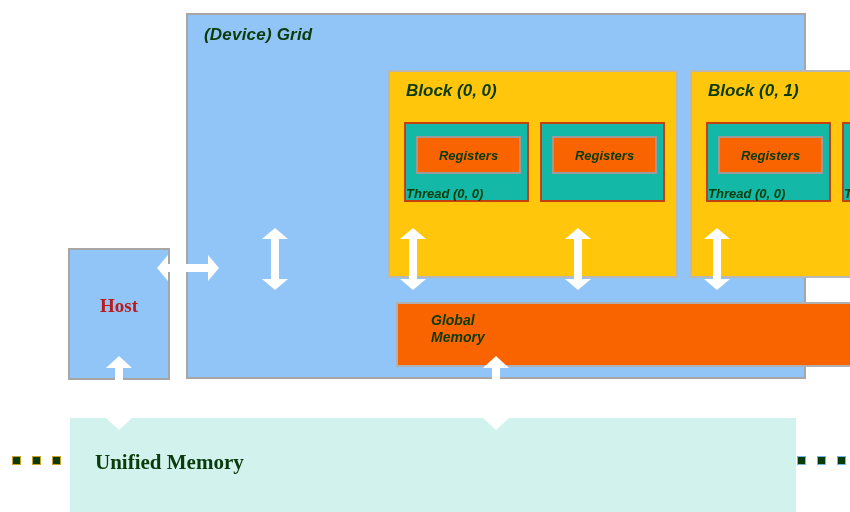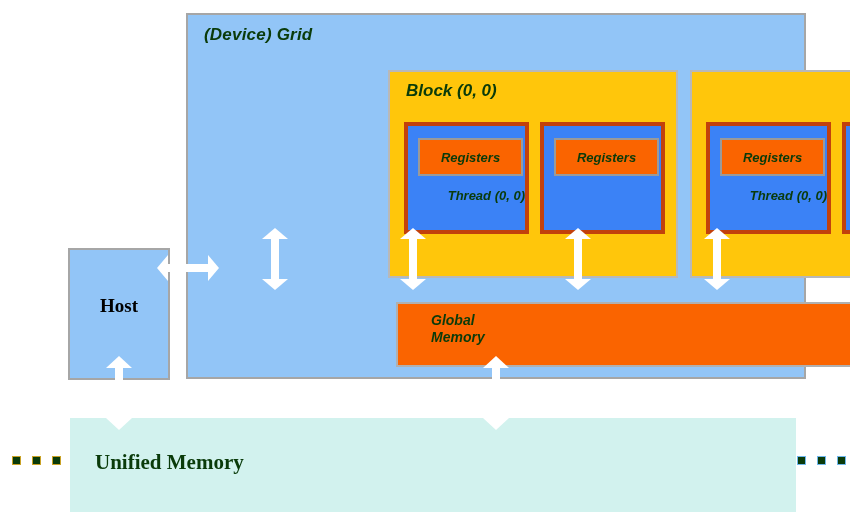--- a/index.html
+++ b/index.html
@@ -58,23 +58,23 @@
     font-weight: bold;
     color: #0a3b0a;
     white-space: nowrap;
   }
 
   
   .thread-box {
     position: absolute;
     top: 50px;
     width: 125px;
-    height: 112px;
-    background: #3b82f6;
-    border: 4px solid #c2410c;
+    height: 80px;
+    background: #14b8a6;
+    border: 2px solid #c2410c;
     box-sizing: border-box;
   }
   .thread-a { left: 14px; }
   .thread-b { left: 150px; }
   .registers-box {
     position: absolute;
     left: 10px;
     top: 12px;
     width: 105px;
     height: 38px;
@@ -89,21 +89,21 @@
     font-size: 13px;
     font-weight: bold;
     color: #0a3b0a;
     white-space: nowrap;
   }
   .thread-label {
     position: absolute;
     left: 0;
     right: 0;
     top: 62px;
-    text-align: right;
+    text-align: left;
     font-size: 13px;
     font-weight: bold;
     color: #0a3b0a;
     white-space: nowrap;
   }
 
   
   .global-mem {
     position: absolute;
     left: 208px;
@@ -139,21 +139,21 @@
   }
   .host-label {
     position: absolute;
     left: 0;
     right: 0;
     top: 45px;
     text-align: center;
     font-family: "Liberation Serif", serif;
     font-size: 19px;
     font-weight: bold;
-    color: #000000;
+    color: #b91c1c;
   }
 
   
   .unified-box {
     position: absolute;
     left: 70px;
     top: 418px;
     width: 726px;
     height: 103px;
     background: #d2f2ee;
@@ -297,20 +297,21 @@
       </div>
 
       <div class="thread-box thread-b">
         <div class="registers-box">
           <span class="registers-label">Registers</span>
         </div>
       </div>
     </div>
 
     <div class="block-box block-1">
+      <div class="block-title">Block (0, 1)</div>
 
       <div class="thread-box thread-a">
         <div class="registers-box">
           <span class="registers-label">Registers</span>
         </div>
         <div class="thread-label">Thread (0, 0)</div>
       </div>
 
       <div class="thread-box thread-b">
 

